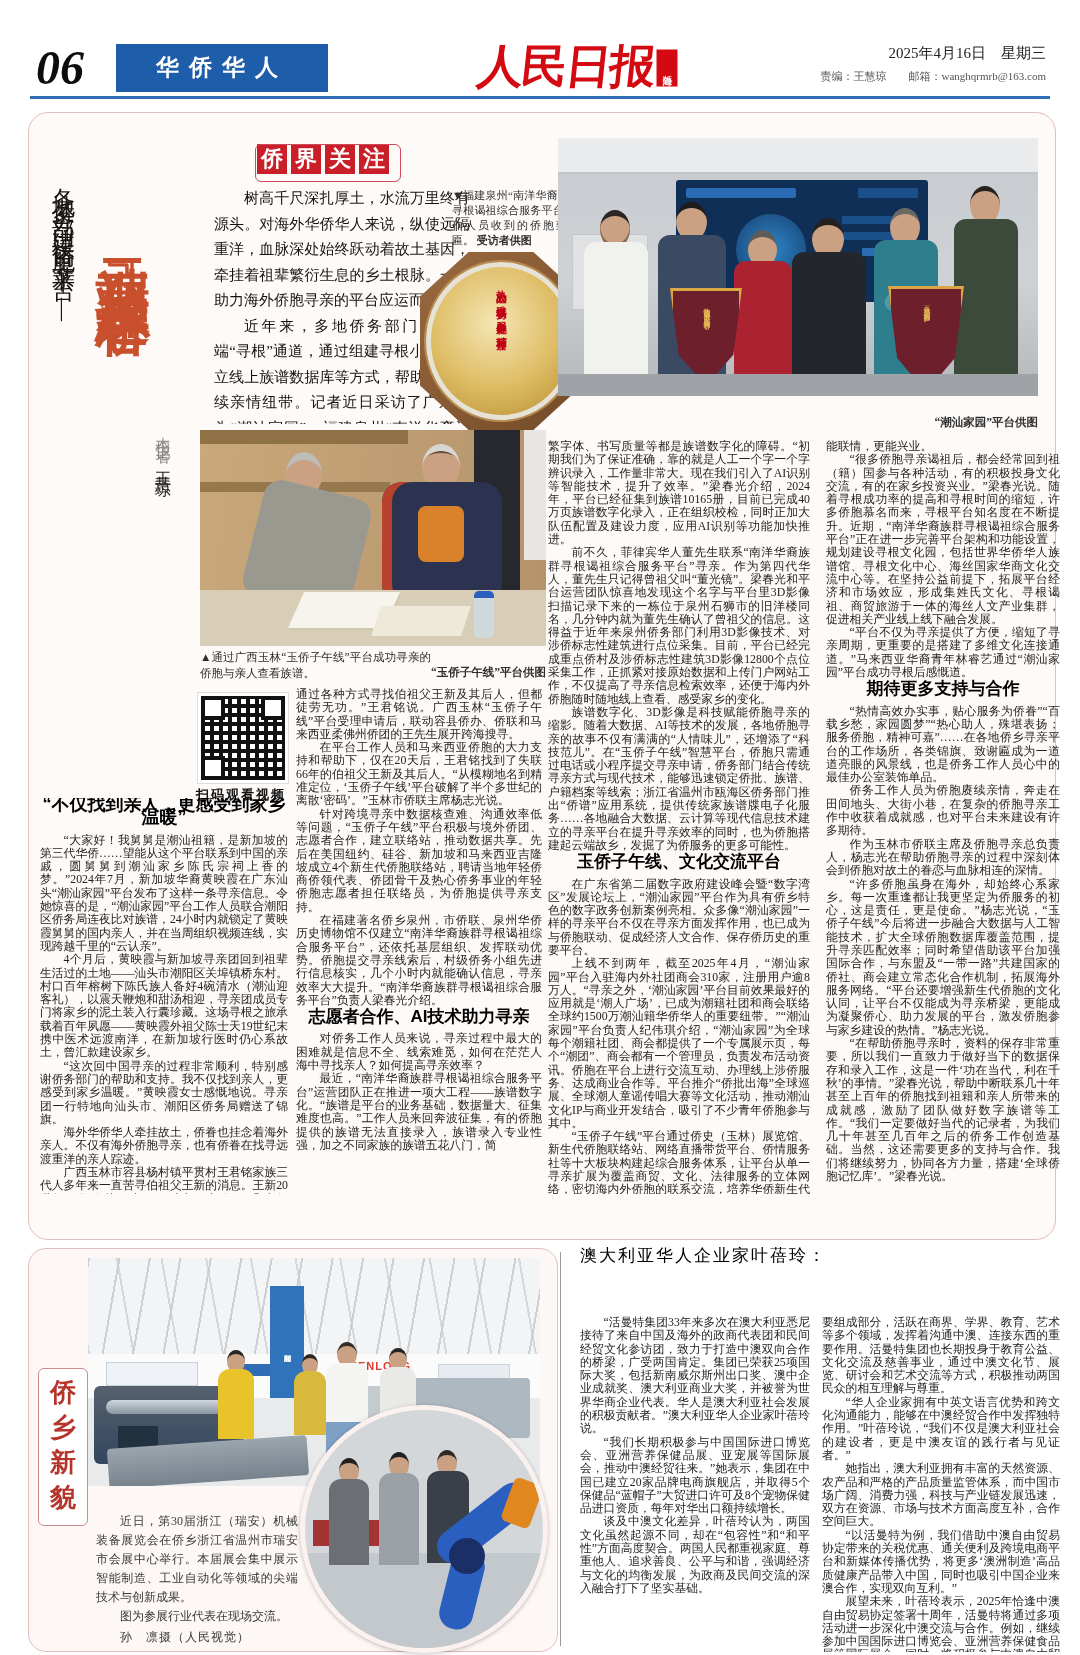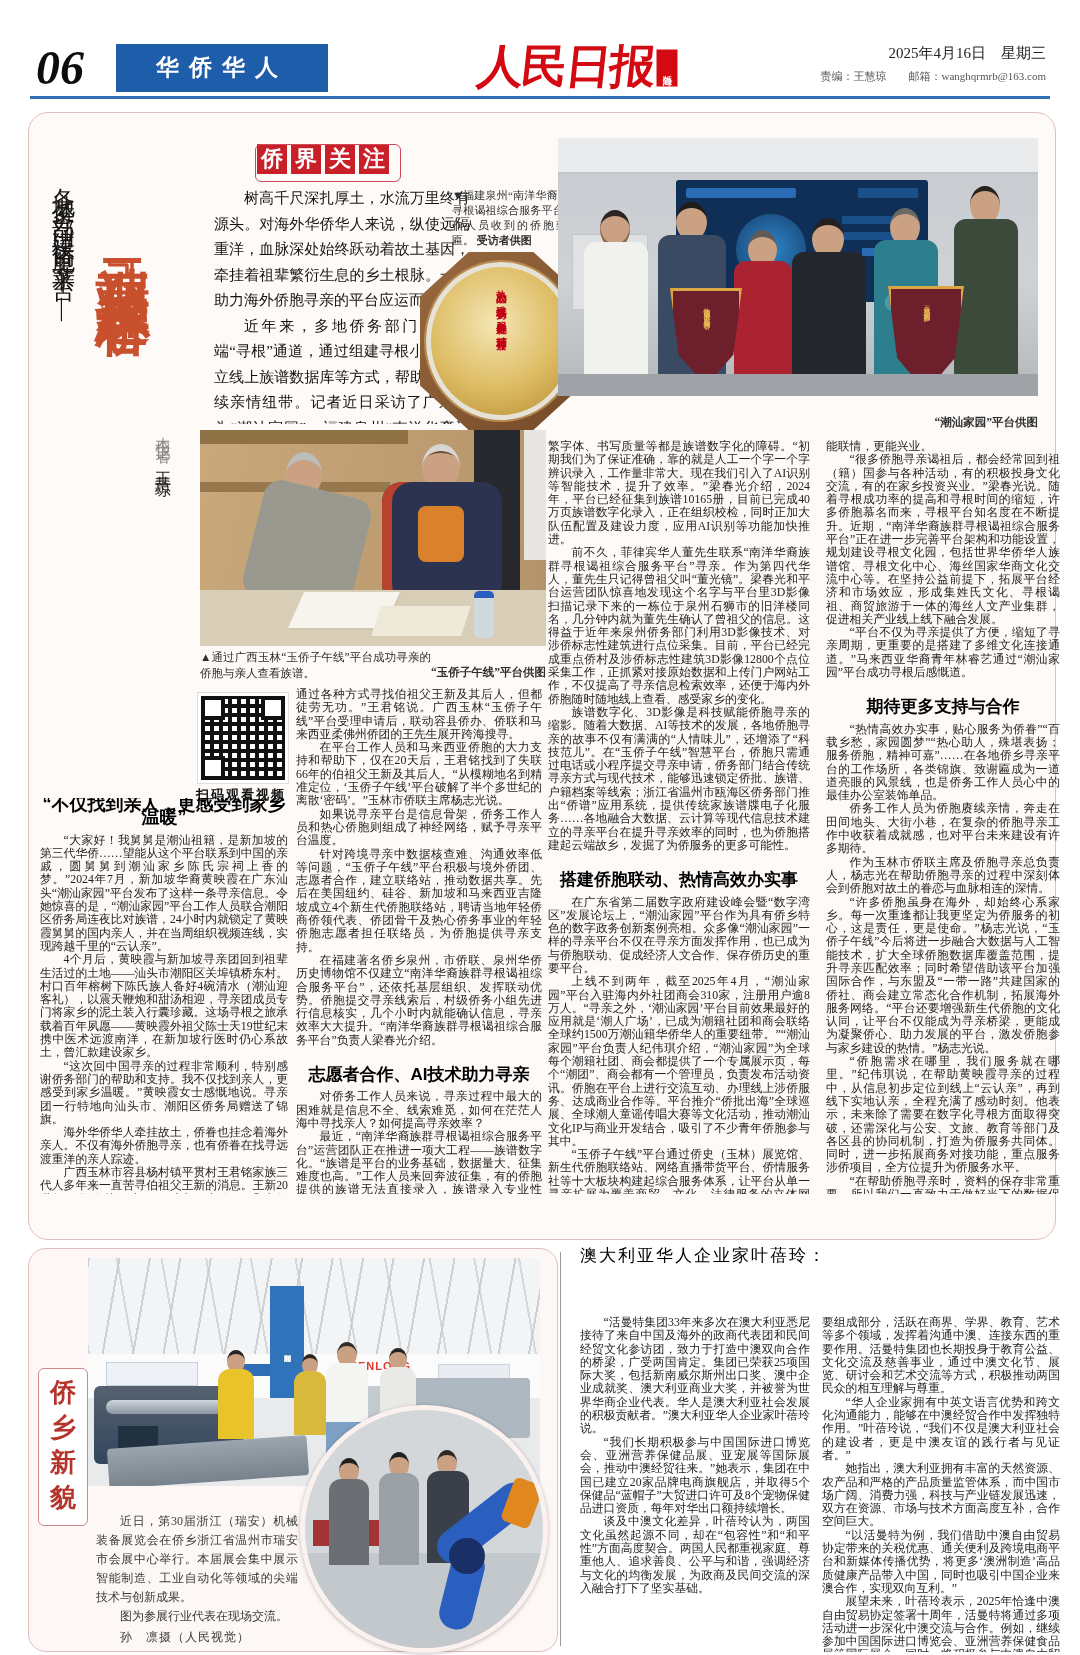--- a/index.html
+++ b/index.html
@@ -43,21 +43,21 @@
   .cap{font-size:11.5px;line-height:15.5px;color:#2e2e2e;text-align:justify;}
   .credit{font-weight:bold;}
   #medal-cap{left:452px;top:188px;width:128px;height:62px;font-size:11px;line-height:15px;}
   #cap-top{left:558px;top:400px;width:480px;height:34px;}
   #cap-mid{left:200px;top:650px;width:346px;height:34px;}
   
   .bodycol{font-size:11.8px;line-height:13.3px;text-align:justify;color:#232323;overflow:hidden;}
   .bodycol p{margin:0;text-indent:2em;}
   .bodycol p.cont{text-indent:0;}
   .subhead{font-family:"Liberation Sans",sans-serif;font-weight:bold;font-size:17px;
-     text-align:center;margin:21px 0 9px;color:#000;text-indent:0 !important;}
+     text-align:center;margin:3px 0 9px;color:#000;text-indent:0 !important;}
   #colA{left:40px;top:798px;width:248px;height:396px;}
   #colA .subhead{margin-top:0;font-size:18px;}
   #colB{left:296px;top:688px;width:246px;height:506px;}
   #colC{left:548px;top:440px;width:262px;height:754px;}
   #colD{left:826px;top:440px;width:234px;height:754px;}
   
   #qr-box{left:197px;top:692px;width:84px;height:84px;background:#fff;border:1px solid #ddd;padding:3px;}
   #qr-pattern{width:100%;height:100%;position:relative;
      background-image:repeating-linear-gradient(0deg,#111 0 4px,transparent 4px 9px),
                       repeating-linear-gradient(90deg,#111 0 4px,#fff 4px 9px);}
@@ -240,48 +240,46 @@
     <p>“大家好！我舅舅是潮汕祖籍，是新加坡的第三代华侨……望能从这个平台联系到中国的亲戚，圆舅舅到潮汕家乡陈氏宗祠上香的梦。”2024年7月，新加坡华裔黄映霞在广东汕头“潮汕家园”平台发布了这样一条寻亲信息。令她惊喜的是，“潮汕家园”平台工作人员联合潮阳区侨务局连夜比对族谱，24小时内就锁定了黄映霞舅舅的国内亲人，并在当周组织视频连线，实现跨越千里的“云认亲”。</p>
     <p>4个月后，黄映霞与新加坡寻亲团回到祖辈生活过的土地——汕头市潮阳区关埠镇桥东村。村口百年榕树下陈氏族人备好4碗清水（潮汕迎客礼），以震天鞭炮和甜汤相迎，寻亲团成员专门将家乡的泥土装入行囊珍藏。这场寻根之旅承载着百年夙愿——黄映霞外祖父陈士天19世纪末携中医术远渡南洋，在新加坡行医时仍心系故土，曾汇款建设家乡。</p>
     <p>“这次回中国寻亲的过程非常顺利，特别感谢侨务部门的帮助和支持。我不仅找到亲人，更感受到家乡温暖。”黄映霞女士感慨地说。寻亲团一行特地向汕头市、潮阳区侨务局赠送了锦旗。</p>
     <p>海外华侨华人牵挂故土，侨眷也挂念着海外亲人。不仅有海外侨胞寻亲，也有侨眷在找寻远渡重洋的亲人踪迹。</p>
     <p>广西玉林市容县杨村镇平贯村王君铭家族三代人多年来一直苦寻伯祖父王新的消息。王新20世纪50年代赴马来西亚后杳无音信。“几十年来，我与家人一直</p>
   </div>
 
   <div class="abs bodycol" id="colB">
     <p class="cont">通过各种方式寻找伯祖父王新及其后人，但都徒劳无功。”王君铭说。广西玉林“玉侨子午线”平台受理申请后，联动容县侨办、侨联和马来西亚柔佛州侨团的王先生展开跨海搜寻。</p>
     <p>在平台工作人员和马来西亚侨胞的大力支持和帮助下，仅在20天后，王君铭找到了失联66年的伯祖父王新及其后人。“从模糊地名到精准定位，‘玉侨子午线’平台破解了半个多世纪的离散‘密码’。”玉林市侨联主席杨志光说。</p>
-    <p>如果说寻亲平台是信息骨架，侨务工作人员和热心侨胞则组成了神经网络，赋予寻亲平台温度。</p>
     <p>针对跨境寻亲中数据核查难、沟通效率低等问题，“玉侨子午线”平台积极与境外侨团、志愿者合作，建立联络站，推动数据共享。先后在美国纽约、硅谷、新加坡和马来西亚吉隆坡成立4个新生代侨胞联络站，聘请当地年轻侨商侨领代表、侨团骨干及热心侨务事业的年轻侨胞志愿者担任联络员，为侨胞提供寻亲支持。</p>
     <p>在福建著名侨乡泉州，市侨联、泉州华侨历史博物馆不仅建立“南洋华裔族群寻根谒祖综合服务平台”，还依托基层组织、发挥联动优势。侨胞提交寻亲线索后，村级侨务小组先进行信息核实，几个小时内就能确认信息，寻亲效率大大提升。“南洋华裔族群寻根谒祖综合服务平台”负责人梁春光介绍。</p>
     <div class="subhead">志愿者合作、AI技术助力寻亲</div>
     <p>对侨务工作人员来说，寻亲过程中最大的困难就是信息不全、线索难觅，如何在茫茫人海中寻找亲人？如何提高寻亲效率？</p>
     <p>最近，“南洋华裔族群寻根谒祖综合服务平台”运营团队正在推进一项大工程——族谱数字化。“族谱是平台的业务基础，数据量大、征集难度也高。”工作人员来回奔波征集，有的侨胞提供的族谱无法直接录入，族谱录入专业性强，加之不同家族的族谱五花八门，简</p>
   </div>
 
   <div class="abs bodycol" id="colC">
     <p class="cont">繁字体、书写质量等都是族谱数字化的障碍。“初期我们为了保证准确，靠的就是人工一个字一个字辨识录入，工作量非常大。现在我们引入了AI识别等智能技术，提升了效率。”梁春光介绍，2024年，平台已经征集到族谱10165册，目前已完成40万页族谱数字化录入，正在组织校检，同时正加大队伍配置及建设力度，应用AI识别等功能加快推进。</p>
     <p>前不久，菲律宾华人董先生联系“南洋华裔族群寻根谒祖综合服务平台”寻亲。作为第四代华人，董先生只记得曾祖父叫“董光镜”。梁春光和平台运营团队惊喜地发现这个名字与平台里3D影像扫描记录下来的一栋位于泉州石狮市的旧洋楼同名，几分钟内就为董先生确认了曾祖父的信息。这得益于近年来泉州侨务部门利用3D影像技术、对涉侨标志性建筑进行点位采集。目前，平台已经完成重点侨村及涉侨标志性建筑3D影像12800个点位采集工作，正抓紧对接原始数据和上传门户网站工作，不仅提高了寻亲信息检索效率，还便于海内外侨胞随时随地线上查看、感受家乡的变化。</p>
     <p>族谱数字化、3D影像是科技赋能侨胞寻亲的缩影。随着大数据、AI等技术的发展，各地侨胞寻亲的故事不仅有满满的“人情味儿”，还增添了“科技范儿”。在“玉侨子午线”智慧平台，侨胞只需通过电话或小程序提交寻亲申请，侨务部门结合传统寻亲方式与现代技术，能够迅速锁定侨批、族谱、户籍档案等线索；浙江省温州市瓯海区侨务部门推出“侨谱”应用系统，提供传统家族谱牒电子化服务……各地融合大数据、云计算等现代信息技术建立的寻亲平台在提升寻亲效率的同时，也为侨胞搭建起云端故乡，发掘了为侨服务的更多可能性。</p>
-    <div class="subhead">搭建侨胞联动、热情高效办实事</div>
+    <div class="subhead">玉侨子午线、文化交流平台</div>
     <p>在广东省第二届数字政府建设峰会暨“数字湾区”发展论坛上，“潮汕家园”平台作为具有侨乡特色的数字政务创新案例亮相。众多像“潮汕家园”一样的寻亲平台不仅在寻亲方面发挥作用，也已成为与侨胞联动、促成经济人文合作、保存侨历史的重要平台。</p>
     <p>上线不到两年，截至2025年4月，“潮汕家园”平台入驻海内外社团商会310家，注册用户逾8万人。“寻亲之外，‘潮汕家园’平台目前效果最好的应用就是‘潮人广场’，已成为潮籍社团和商会联络全球约1500万潮汕籍华侨华人的重要纽带。”“潮汕家园”平台负责人纪伟琪介绍，“潮汕家园”为全球每个潮籍社团、商会都提供了一个专属展示页，每个“潮团”、商会都有一个管理员，负责发布活动资讯。侨胞在平台上进行交流互动、办理线上涉侨服务、达成商业合作等。平台推介“侨批出海”全球巡展、全球潮人童谣传唱大赛等文化活动，推动潮汕文化IP与商业开发结合，吸引了不少青年侨胞参与其中。</p>
     <p>“玉侨子午线”平台通过侨史（玉林）展览馆、新生代侨胞联络站、网络直播带货平台、侨情服务社等十大板块构建起综合服务体系，让平台从单一寻亲扩展为覆盖商贸、文化、法律服务的立体网络，密切海内外侨胞的联系交流，培养华侨新生代对故土的情感认同，讲述侨乡故事，展现侨乡风采。不仅寻根，还</p>
   </div>
 
   <div class="abs bodycol" id="colD">
     <p class="cont">能联情，更能兴业。</p>
     <p>“很多侨胞寻亲谒祖后，都会经常回到祖（籍）国参与各种活动，有的积极投身文化交流，有的在家乡投资兴业。”梁春光说。随着寻根成功率的提高和寻根时间的缩短，许多侨胞慕名而来，寻根平台知名度在不断提升。近期，“南洋华裔族群寻根谒祖综合服务平台”正在进一步完善平台架构和功能设置，规划建设寻根文化园，包括世界华侨华人族谱馆、寻根文化中心、海丝国家华商文化交流中心等。在坚持公益前提下，拓展平台经济和市场效应，形成集姓氏文化、寻根谒祖、商贸旅游于一体的海丝人文产业集群，促进相关产业线上线下融合发展。</p>
     <p>“平台不仅为寻亲提供了方便，缩短了寻亲周期，更重要的是搭建了多维文化连接通道。”马来西亚华裔青年林睿艺通过“潮汕家园”平台成功寻根后感慨道。</p>
     <div class="subhead">期待更多支持与合作</div>
     <p>“热情高效办实事，贴心服务为侨眷”“百载乡愁，家园圆梦”“热心助人，殊堪表扬；服务侨胞，精神可嘉”……在各地侨乡寻亲平台的工作场所，各类锦旗、致谢匾成为一道道亮眼的风景线，也是侨务工作人员心中的最佳办公室装饰单品。</p>
     <p>侨务工作人员为侨胞赓续亲情，奔走在田间地头、大街小巷，在复杂的侨胞寻亲工作中收获着成就感，也对平台未来建设有许多期待。</p>
     <p>作为玉林市侨联主席及侨胞寻亲总负责人，杨志光在帮助侨胞寻亲的过程中深刻体会到侨胞对故土的眷恋与血脉相连的深情。</p>
     <p>“许多侨胞虽身在海外，却始终心系家乡。每一次重逢都让我更坚定为侨服务的初心，这是责任，更是使命。”杨志光说，“玉侨子午线”今后将进一步融合大数据与人工智能技术，扩大全球侨胞数据库覆盖范围，提升寻亲匹配效率；同时希望借助该平台加强国际合作，与东盟及“一带一路”共建国家的侨社、商会建立常态化合作机制，拓展海外服务网络。“平台还要增强新生代侨胞的文化认同，让平台不仅能成为寻亲桥梁，更能成为凝聚侨心、助力发展的平台，激发侨胞参与家乡建设的热情。”杨志光说。</p>
-    <p>“侨胞需求在哪里，我们服务就在哪里。”纪伟琪说，在帮助黄映霞寻亲的过程中，从信息初步定位到线上“云认亲”，再到线下实地认亲，全程充满了感动时刻。他表示，未来除了需要在数字化寻根方面取得突破，还需深化与公安、文旅、教育等部门及各区县的协同机制，打造为侨服务共同体。同时，进一步拓展商务对接功能，重点服务涉侨项目，全方位提升为侨服务水平。</p>
     <p>“在帮助侨胞寻亲时，资料的保存非常重要，所以我们一直致力于做好当下的数据保存和录入工作，这是一件‘功在当代，利在千秋’的事情。”梁春光说，帮助中断联系几十年甚至上百年的侨胞找到祖籍和亲人所带来的成就感，激励了团队做好数字族谱等工作。“我们一定要做好当代的记录者，为我们几十年甚至几百年之后的侨务工作创造基础。当然，这还需要更多的支持与合作。我们将继续努力，协同各方力量，搭建‘全球侨胞记忆库’。”梁春光说。</p>
   </div>
 
   <div class="abs" id="box-left"></div>
   <div class="abs photo" id="photo-expo">
     <div style="position:absolute;left:0;top:0;width:100%;height:96px;background:
         repeating-linear-gradient(100deg,rgba(200,204,208,.9) 0 2px,transparent 2px 30px),
         repeating-linear-gradient(80deg,rgba(200,204,208,.7) 0 2px,transparent 2px 44px),#f3f4f5;"></div>
     <div style="position:absolute;left:0;top:96px;width:100%;height:44px;background:#fbfbfb;border-bottom:1px solid #d8dadc;">
       <div style="position:absolute;left:18px;top:8px;width:90px;height:22px;background:#eef2f6;border:1px solid #c8d2dc;"></div>

